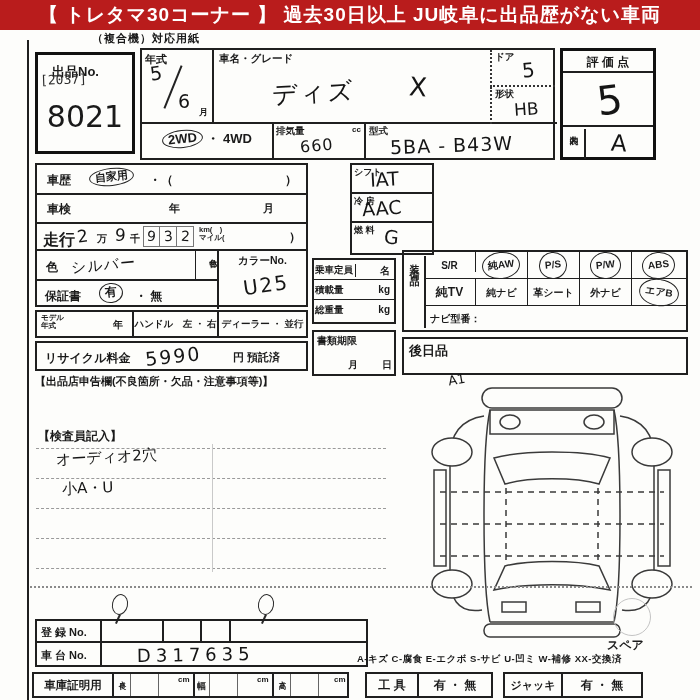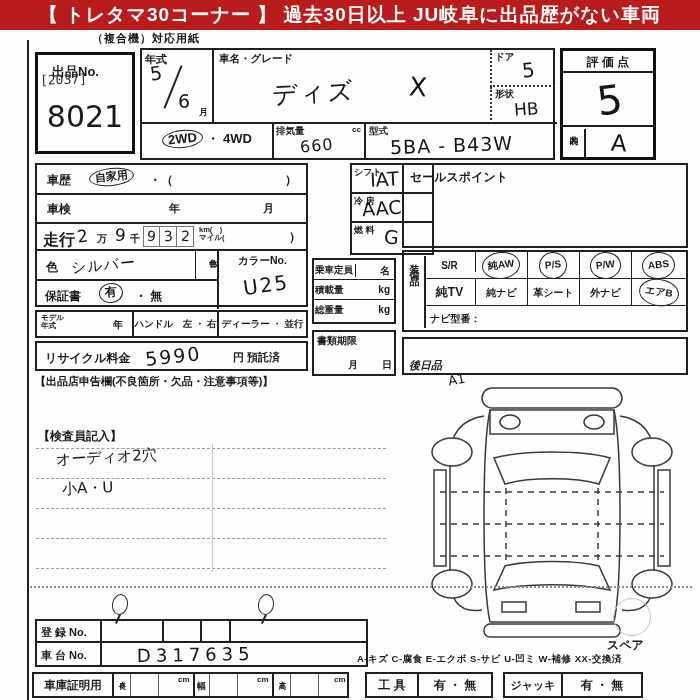--- a/index.html
+++ b/index.html
@@ -181,23 +181,20 @@
       <span class="abs lbl" style="right:4px;top:4px;font-size:10px;">kg</span>
     </div>
   </div>
 
   <div class="abs b2" style="left:312px;top:330px;width:84px;height:46px;">
     <span class="abs lbl" style="left:3px;top:2px;font-size:10px;">書類期限</span>
     <span class="abs lbl" style="left:34px;top:26px;font-size:10px;">月</span>
     <span class="abs lbl" style="left:68px;top:26px;font-size:10px;">日</span>
   </div>
 
-  <div class="abs b2" style="left:402px;top:163px;width:286px;height:85px;">
-    <span class="abs lbl" style="left:6px;top:4px;font-size:12px;">セールスポイント</span>
-  </div>
 
   <div class="abs b2" style="left:402px;top:250px;width:286px;height:82px;">
     <div class="abs vtext lbl" style="left:3px;top:4px;height:72px;font-size:10px;letter-spacing:6px;border-right:2px solid #1f1f1f;padding-right:3px;">装備品</div>
 
     <div class="abs" style="left:20px;top:0;width:262px;height:27px;border-bottom:1.5px solid #1f1f1f;">
       <div class="abs lbl" style="left:0;top:0;width:52px;height:20px;border-right:1.5px solid #1f1f1f;text-align:center;line-height:27px;font-size:10px;"><span>S/R</span></div>
       <div class="abs lbl" style="left:52px;top:0;width:52px;height:27px;border-right:1.5px solid #1f1f1f;text-align:center;line-height:24px;font-size:10px;"><span class="oval">純AW</span></div>
       <div class="abs lbl" style="left:104px;top:0;width:52px;height:27px;border-right:1.5px solid #1f1f1f;text-align:center;line-height:24px;font-size:10px;"><span class="oval">P/S</span></div>
       <div class="abs lbl" style="left:156px;top:0;width:52px;height:27px;border-right:1.5px solid #1f1f1f;text-align:center;line-height:24px;font-size:10px;"><span class="oval">P/W</span></div>
       <div class="abs lbl" style="left:208px;top:0;width:54px;height:27px;text-align:center;line-height:24px;font-size:10px;"><span class="oval">ABS</span></div>
@@ -207,21 +204,21 @@
       <div class="abs lbl" style="left:0;top:0;width:52px;height:27px;border-right:1.5px solid #1f1f1f;text-align:center;line-height:27px;font-size:12px;"><span>純TV</span></div>
       <div class="abs lbl" style="left:52px;top:0;width:52px;height:27px;border-right:1.5px solid #1f1f1f;text-align:center;line-height:27px;font-size:10px;"><span>純ナビ</span></div>
       <div class="abs lbl" style="left:104px;top:0;width:52px;height:27px;border-right:1.5px solid #1f1f1f;text-align:center;line-height:27px;font-size:10px;"><span>革シート</span></div>
       <div class="abs lbl" style="left:156px;top:0;width:52px;height:27px;border-right:1.5px solid #1f1f1f;text-align:center;line-height:27px;font-size:10px;"><span>外ナビ</span></div>
       <div class="abs lbl" style="left:208px;top:0;width:54px;height:27px;text-align:center;line-height:24px;font-size:10px;"><span class="oval" style="transform:rotate(8deg);">エアB</span></div>
     </div>
     <div class="abs lbl" style="left:26px;top:60px;font-size:10px;">ナビ型番：</div>
   </div>
 
   <div class="abs b2" style="left:402px;top:337px;width:286px;height:38px;">
-    <span class="abs lbl" style="left:5px;top:19px;font-size:11px;font-style:italic;">後日品</span>
+    <span class="abs lbl" style="left:5px;top:3px;font-size:13px;">後日品</span>
   </div>
 
   <div class="abs lbl" style="left:38px;top:428px;font-size:12px;">【検査員記入】</div>
   <div class="dashline" style="left:36px;top:448px;width:350px;"></div>
   <div class="dashline" style="left:36px;top:478px;width:350px;"></div>
   <div class="dashline" style="left:36px;top:508px;width:350px;"></div>
   <div class="dashline" style="left:36px;top:538px;width:350px;"></div>
   <div class="dashline" style="left:36px;top:568px;width:350px;"></div>
   <div class="abs" style="left:212px;top:444px;height:128px;width:0;border-left:1px solid #c9c9c9;"></div>
   <div class="abs hw" style="left:56px;top:448px;font-size:15px;transform:rotate(-3deg);">オーディオ2穴</div>

